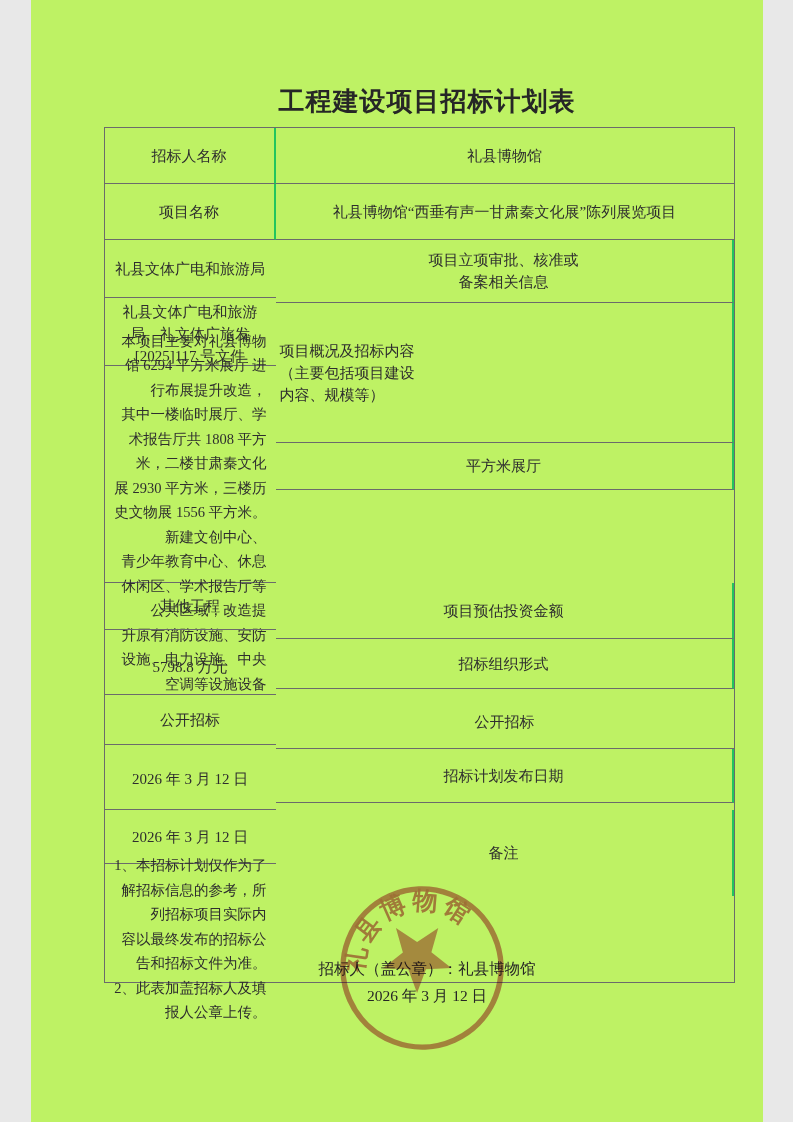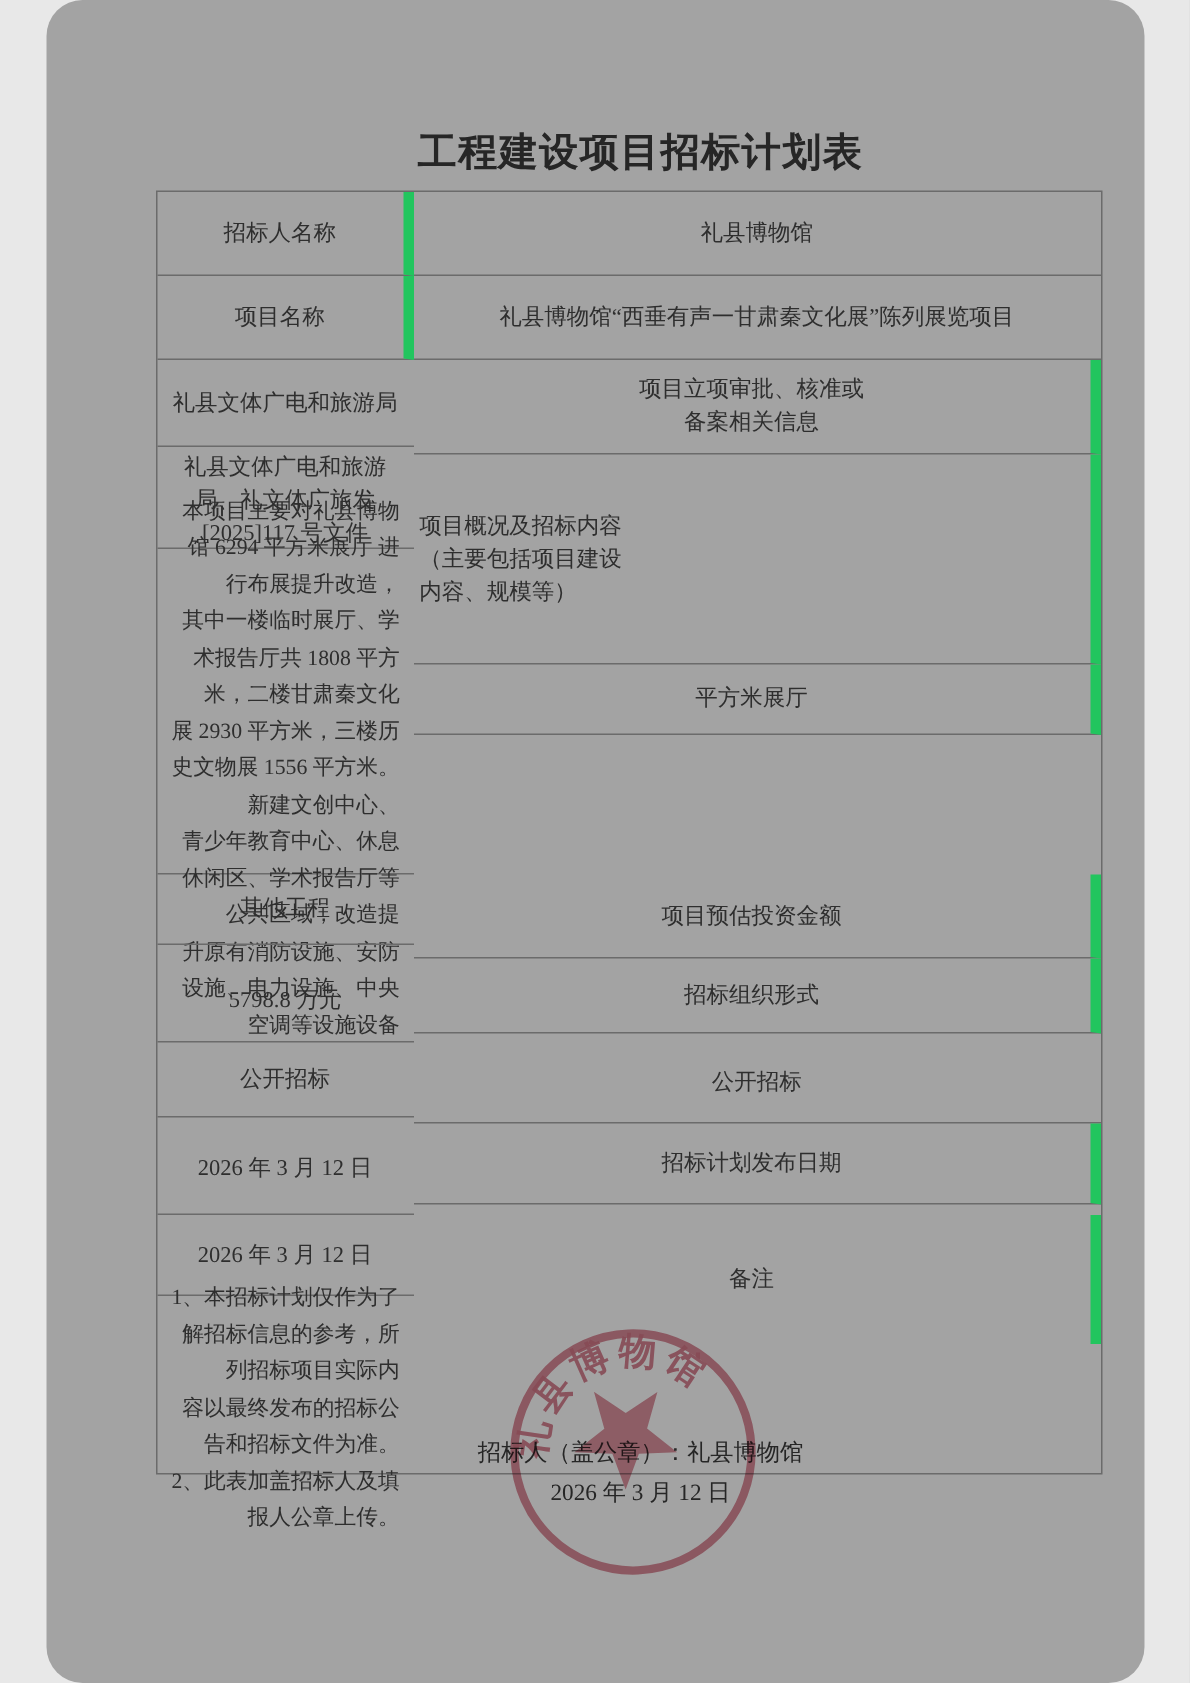--- a/index.html
+++ b/index.html
@@ -1,24 +1,23 @@
 <!DOCTYPE html>
 <html lang="zh"><head>
 <meta charset="utf-8">
 <style>
   html,body{margin:0;padding:0;background:#e8e8e8;}
   .page{
     position:relative;
     width:732px;height:1122px;
     margin:0 auto;
-    background:#a3a3a3;
+    background:#bef264;
     font-family:"Liberation Serif", serif;
     color:#2e2e2e;
     overflow:hidden;
-    border-radius:24px;
   }
   .title{
     position:absolute;
     top:84px;left:0;
     width:793px;
     margin:0;
     text-align:center;
     font-size:26px;
     font-weight:bold;
     letter-spacing:1px;
@@ -39,21 +38,21 @@
     border-bottom:1px solid #6b6b6b;
     display:flex;
     align-items:center;
     justify-content:center;
     font-size:15px;
     line-height:22px;
     text-align:center;
     white-space:pre-line;
     padding:2px 4px;
   }
-  .cell.label{border-right:7px solid #22c55e;}
+  .cell.label{border-right:2px solid #22c55e;}
   .cell.last{border-bottom:none;}
   .cell.left{
     justify-content:flex-start;
     text-align:left;
   }
   .cell.para{
     font-size:14.5px;
     line-height:24.5px;
     padding:4px 9px;
     justify-content:flex-start;

